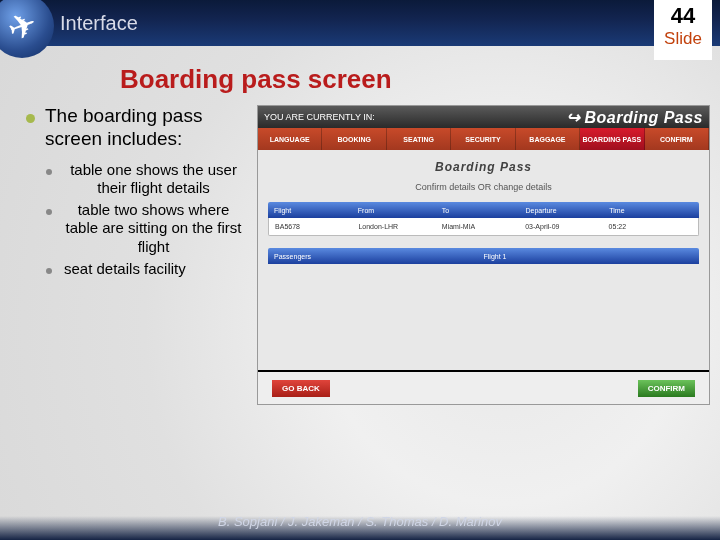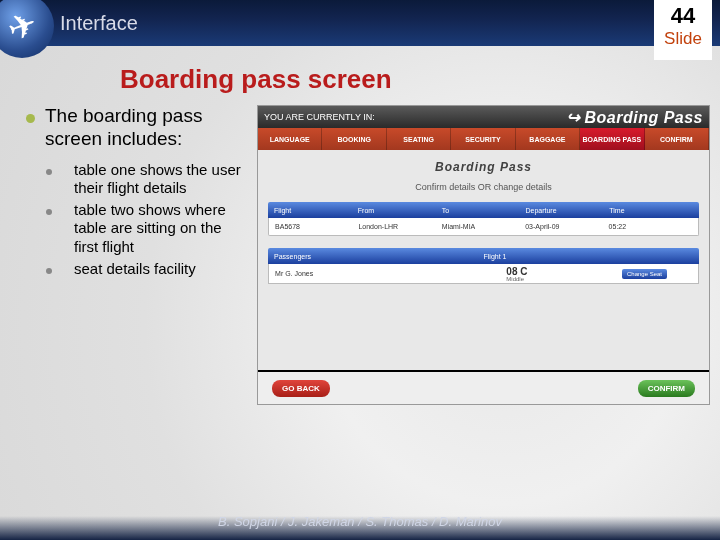--- a/index.html
+++ b/index.html
@@ -61,21 +61,21 @@
     padding-left: 26px;
     padding-right: 10px;
   }
 
   .text-col { width: 232px; }
   .main-bullet { display:flex; gap:10px; align-items:flex-start; }
   .dot { width:9px; height:9px; background:#a6b94d; border-radius:50%; margin-top:9px; flex-shrink:0; }
   .main-bullet-text { font-size:19px; line-height:1.2; }
 
   .sub-bullets { margin-top:10px; padding-left: 20px; }
-  .sub-bullets li { list-style:none; display:flex; gap:22px; margin-bottom:4px; }
+  .sub-bullets li { list-style:none; display:flex; gap:12px; margin-bottom:4px;text-align:center; }
   .sub-dot { width:6px; height:6px; background:#888; border-radius:50%; margin-top:8px; flex-shrink:0; }
   .sub-text { font-size:15px; line-height:1.22; }
 
   
   .shot {
     width: 484px; height: 300px;
     background: linear-gradient(to bottom, #dcdcdc, #f0f0f0);
     border: 1px solid #999;
     position: relative;
     font-family: Verdana, sans-serif;
@@ -127,21 +127,21 @@
   .pass-row .seat { flex:1; font-size:10px; font-weight:bold; }
   .pass-row .seat small { font-size:6px; font-weight:normal; display:block; line-height:0.8; color:#666; }
   .pass-row .chg { flex:0 0 70px; }
   .chg-btn { background: linear-gradient(to bottom,#5a8ae0,#1b3f9e); color:#fff; font-size:6px; padding:2px 5px; border-radius:2px; }
 
   .shot-footer {
     position:absolute; left:0; right:0; bottom:0;
     height:34px; background:#eee; border-top:2px solid #000;
     display:flex; justify-content:space-between; align-items:center; padding:0 14px;
   }
-  .btn { font-size:8px; font-weight:bold; color:#fff; padding:4px 10px; border-radius:8px; }
+  .btn { font-size:8px; font-weight:bold; color:#fff; padding:4px 10px; border-radius:0; }
   .btn-back { background: linear-gradient(to bottom,#e0443b,#a81f17); }
   .btn-confirm { background: linear-gradient(to bottom,#6bc25a,#2a7a1f); }
 
   .footer-credit {
     position:absolute; bottom:0; left:0; right:0;
     height:24px;
     background: linear-gradient(to top, rgba(10,25,60,0.95), rgba(10,25,60,0));
     color:#d0d6e6; font-size:13px; font-style:italic;
     display:flex; align-items:flex-end; justify-content:center;
     padding-bottom:11px;
@@ -220,25 +220,20 @@
           <span>05:22</span>
         </div>
       </div>
 
       <div class="pass-block">
         <div class="blue-header">
           <span>Passengers</span>
           <span>Flight 1</span>
           <span></span>
         </div>
-        <div class="pass-row">
-          <span class="pname">Mr G. Jones</span>
-          <span class="seat"><span>08 C</span><small>Middle</small></span>
-          <span class="chg"><span class="chg-btn">Change Seat</span></span>
-        </div>
       </div>
     </div>
     <div class="shot-footer">
       <span class="btn btn-back">GO BACK</span>
       <span class="btn btn-confirm">CONFIRM</span>
     </div>
   </div>
 </div>
 
 <div class="footer-credit">B. Sopjani / J. Jakeman / S. Thomas / D. Marinov</div>

